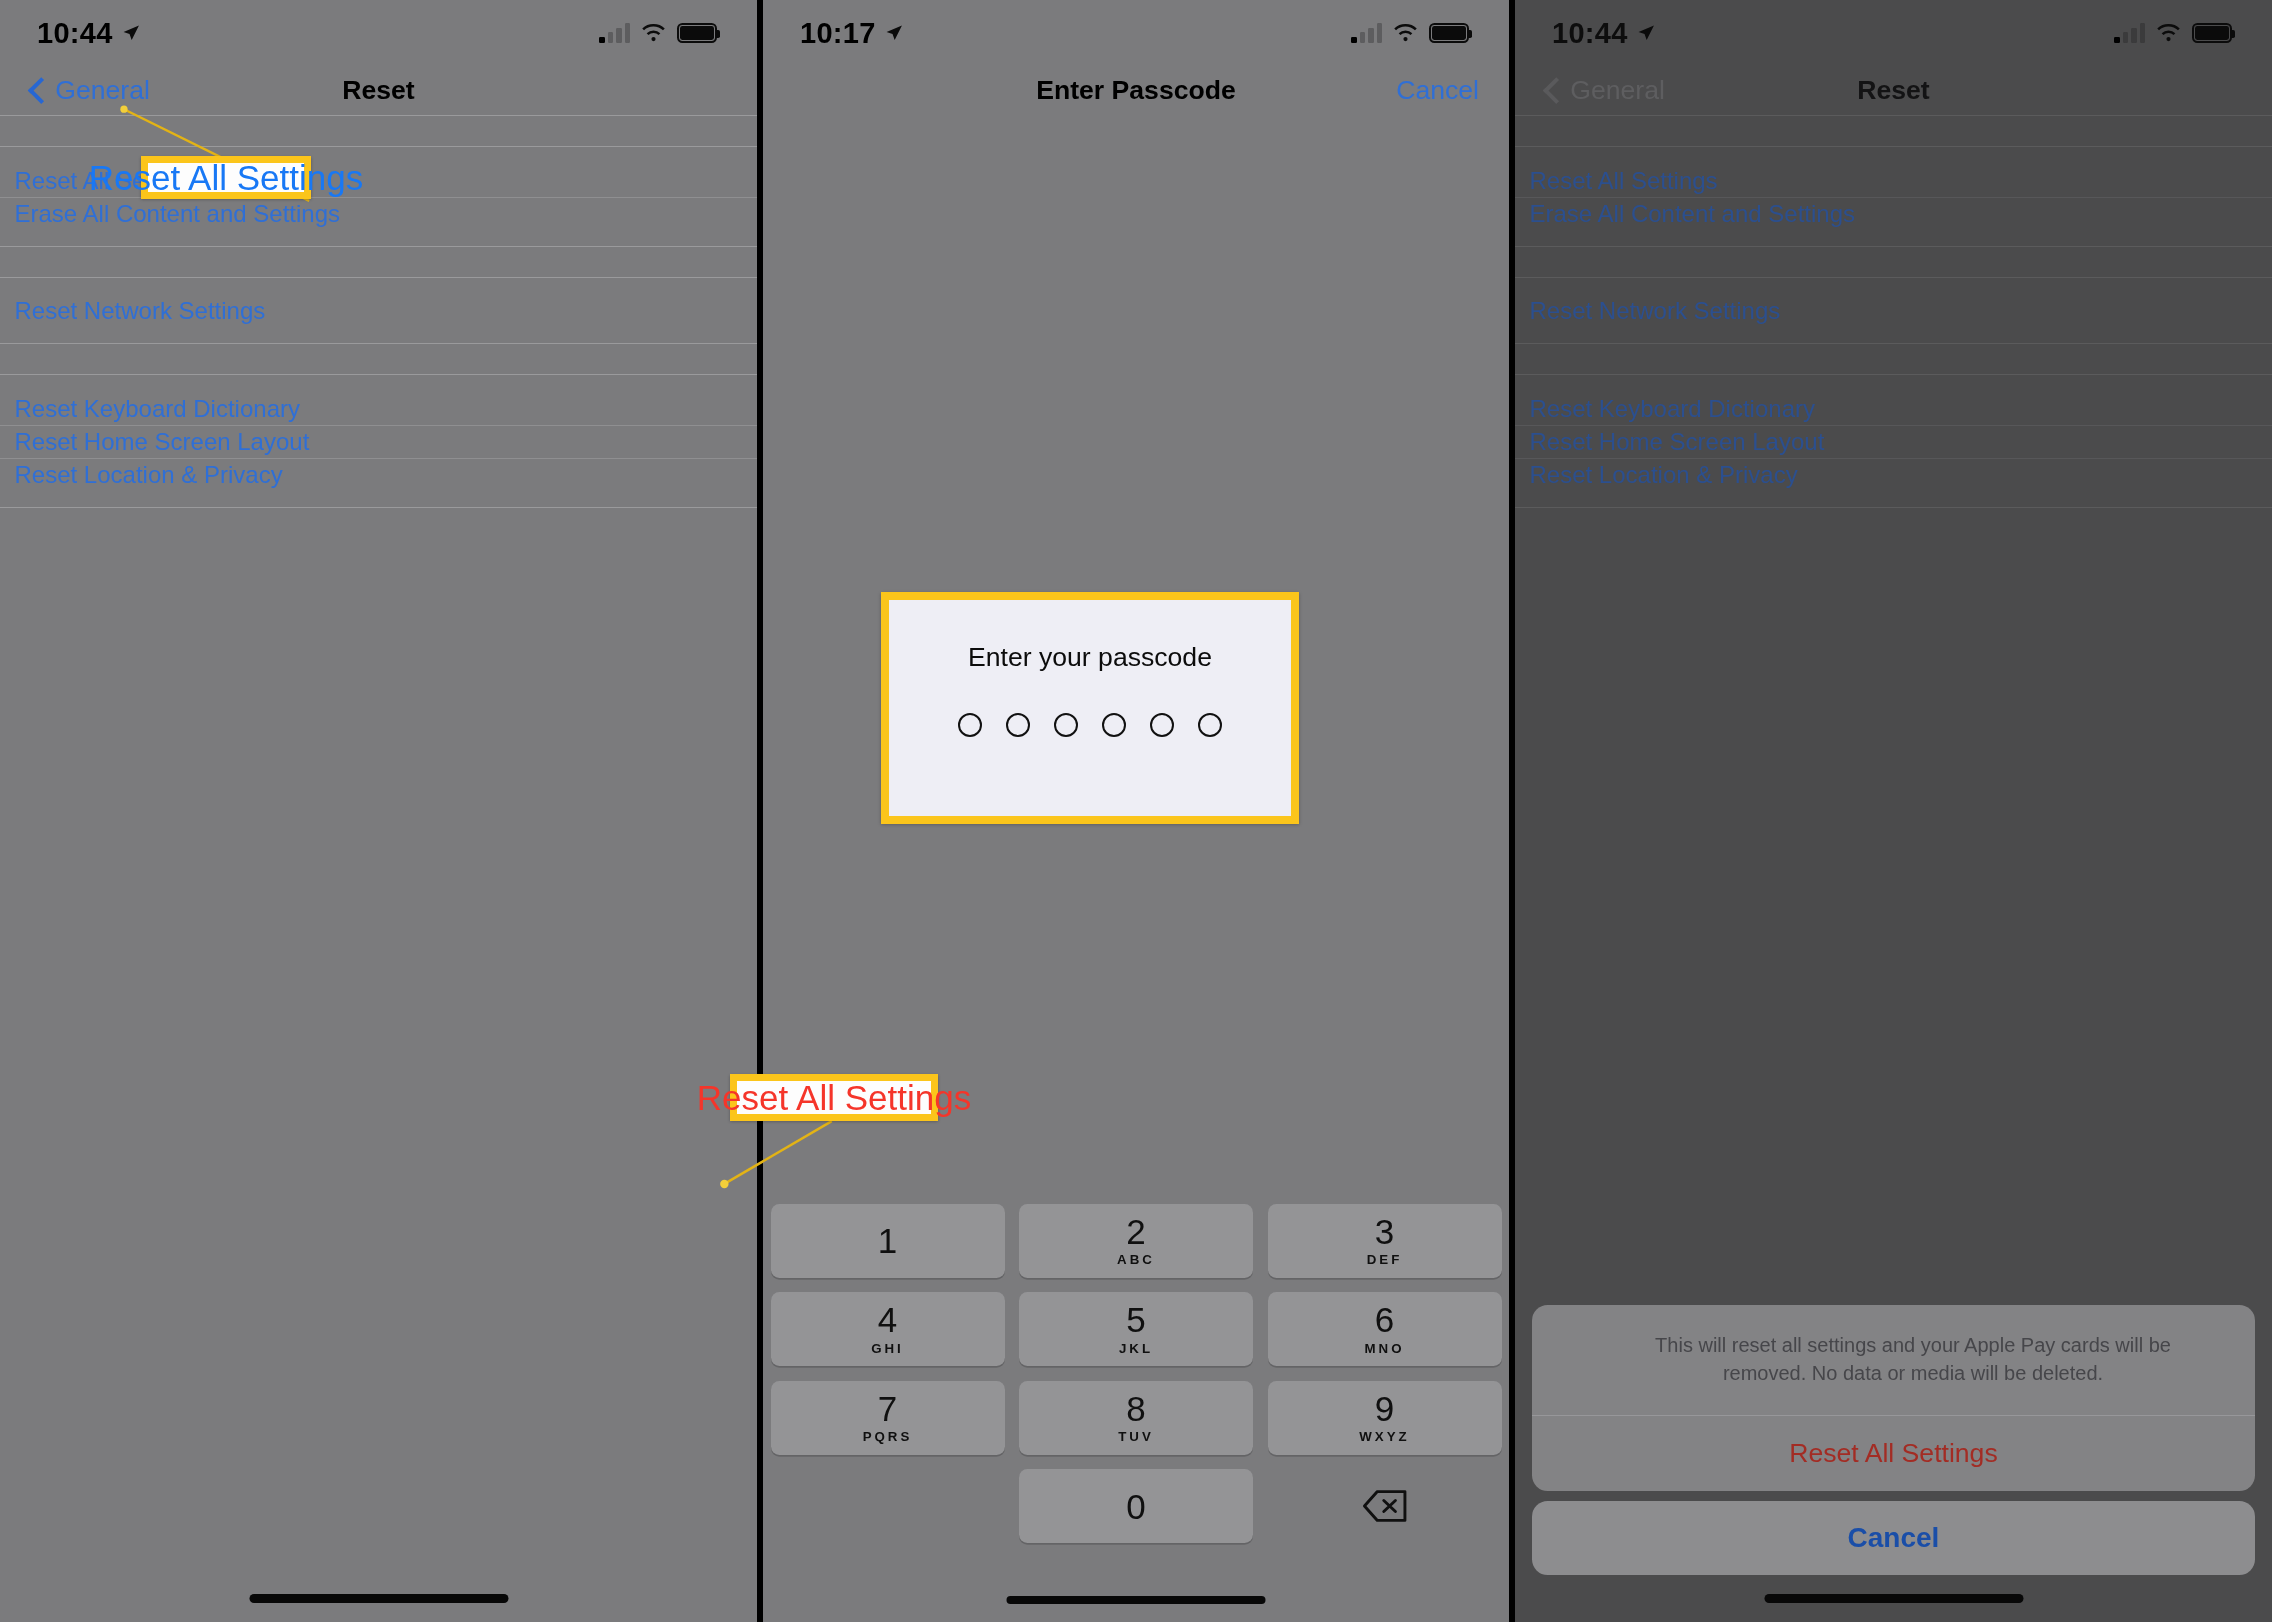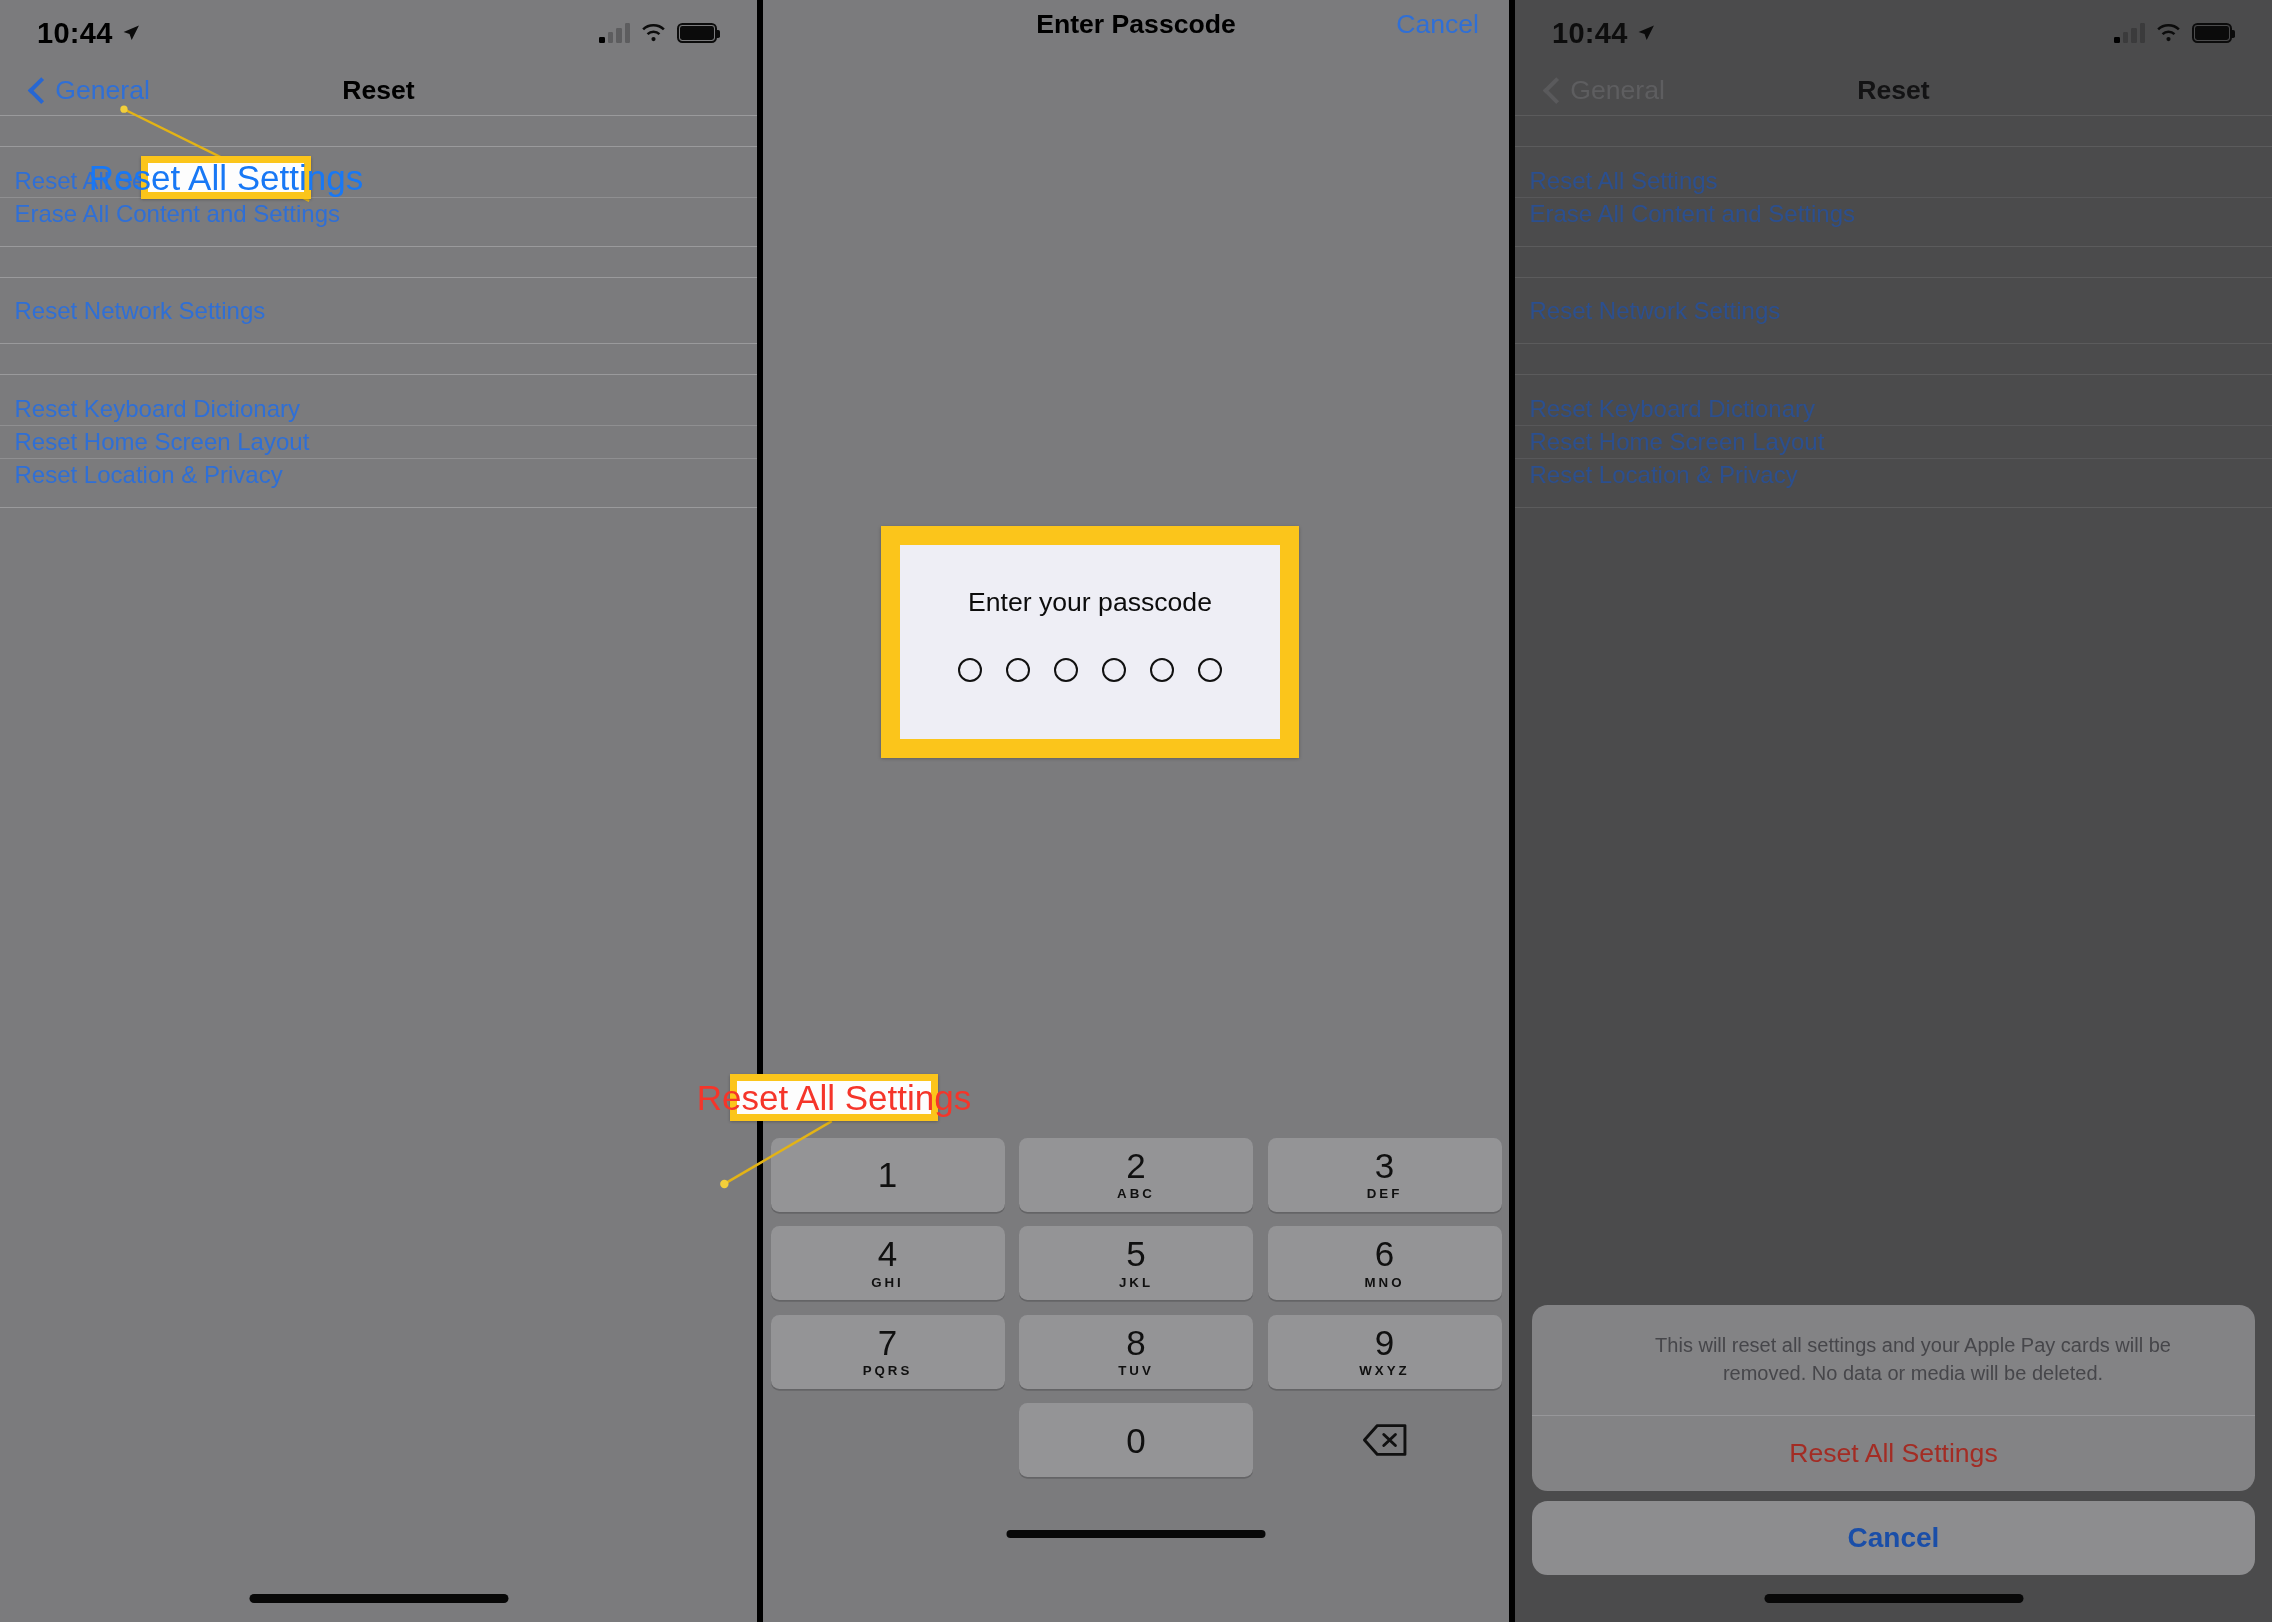--- a/index.html
+++ b/index.html
@@ -87,21 +87,21 @@
   .panel-3 .row + .row { border-top-color:#575759; }
   .group { background:#7b7b7d; }
   .panel-3 .group { background:#4b4b4c; }
   .grp-pad { height:17px; }
   .grp-pad-b { height:15.7px; }
 
   
   .pc-body { position:relative; height:1506px; background:#7b7b7d; }
   .pc-callout {
     position:absolute; left:118px; top:477px; width:418px; height:232px;
-    background:#fbc51b; padding:19px; box-shadow:0 1.2px 3.6px rgba(0,0,0,.28);
+    background:#fbc51b; padding:8px; box-shadow:0 1.2px 3.6px rgba(0,0,0,.28);
   }
   .pc-callout-inner {
     width:100%; height:100%; background:#eeeef5;
     display:flex; flex-direction:column; align-items:center;
     padding-top:42px;
   }
   .pc-title { font-size:26.6px; color:#0c0c0c; }
   .pc-dots { display:flex; gap:24px; margin-top:40px; }
   .pc-dots span {
     width:24px; height:24px; border:2.4px solid #111; border-radius:50%;
@@ -251,20 +251,44 @@
       <div class="gap" style="border-bottom:none"></div>
     </div>
 
     <div class="home-ind"></div>
   </div>
 
   <div class="panel-sep"></div>
 
   <div class="panel panel-2">
 
+    <div class="statusbar">
+      <div class="sb-left">
+        <span class="sb-time">10:17</span>
+        <svg class="loc-arrow" width="20.5" height="20.5" viewBox="0 0 24 24">
+            <path d="M21 3 L3 10.5 L10 13 L12.5 20 Z" fill="#0b0b0b"></path>
+          </svg>
+      </div>
+      <div class="sb-right">
+        <span class="bars">
+            <i></i>
+            <i></i>
+            <i></i>
+            <i></i>
+          </span>
+        <svg width="25" height="19.3" viewBox="0 0 24 18">
+            <path d="M12 17.2a2 2 0 100-4 2 2 0 000 4z" fill="#0b0b0b"></path>
+            <path d="M12 9.4c1.9 0 3.6.75 4.85 1.95l1.7-1.75A9.9 9.9 0 0012 6.85a9.9 9.9 0 00-6.55 2.75l1.7 1.75A7 7 0 0112 9.4z" fill="#0b0b0b"></path>
+            <path d="M12 3.1c3.5 0 6.7 1.35 9.1 3.55L22.8 4.9A15.3 15.3 0 0012 .6 15.3 15.3 0 001.2 4.9l1.7 1.75A13 13 0 0112 3.1z" fill="#0b0b0b"></path>
+          </svg>
+        <span class="battery">
+            <span></span>
+          </span>
+      </div>
+    </div>
 
     <div class="navbar">
       <div class="nav-title">Enter Passcode</div>
       <div class="nav-right">Cancel</div>
     </div>
 
     <div class="pc-body">
 
       <div class="pc-callout">
         <div class="pc-callout-inner">

